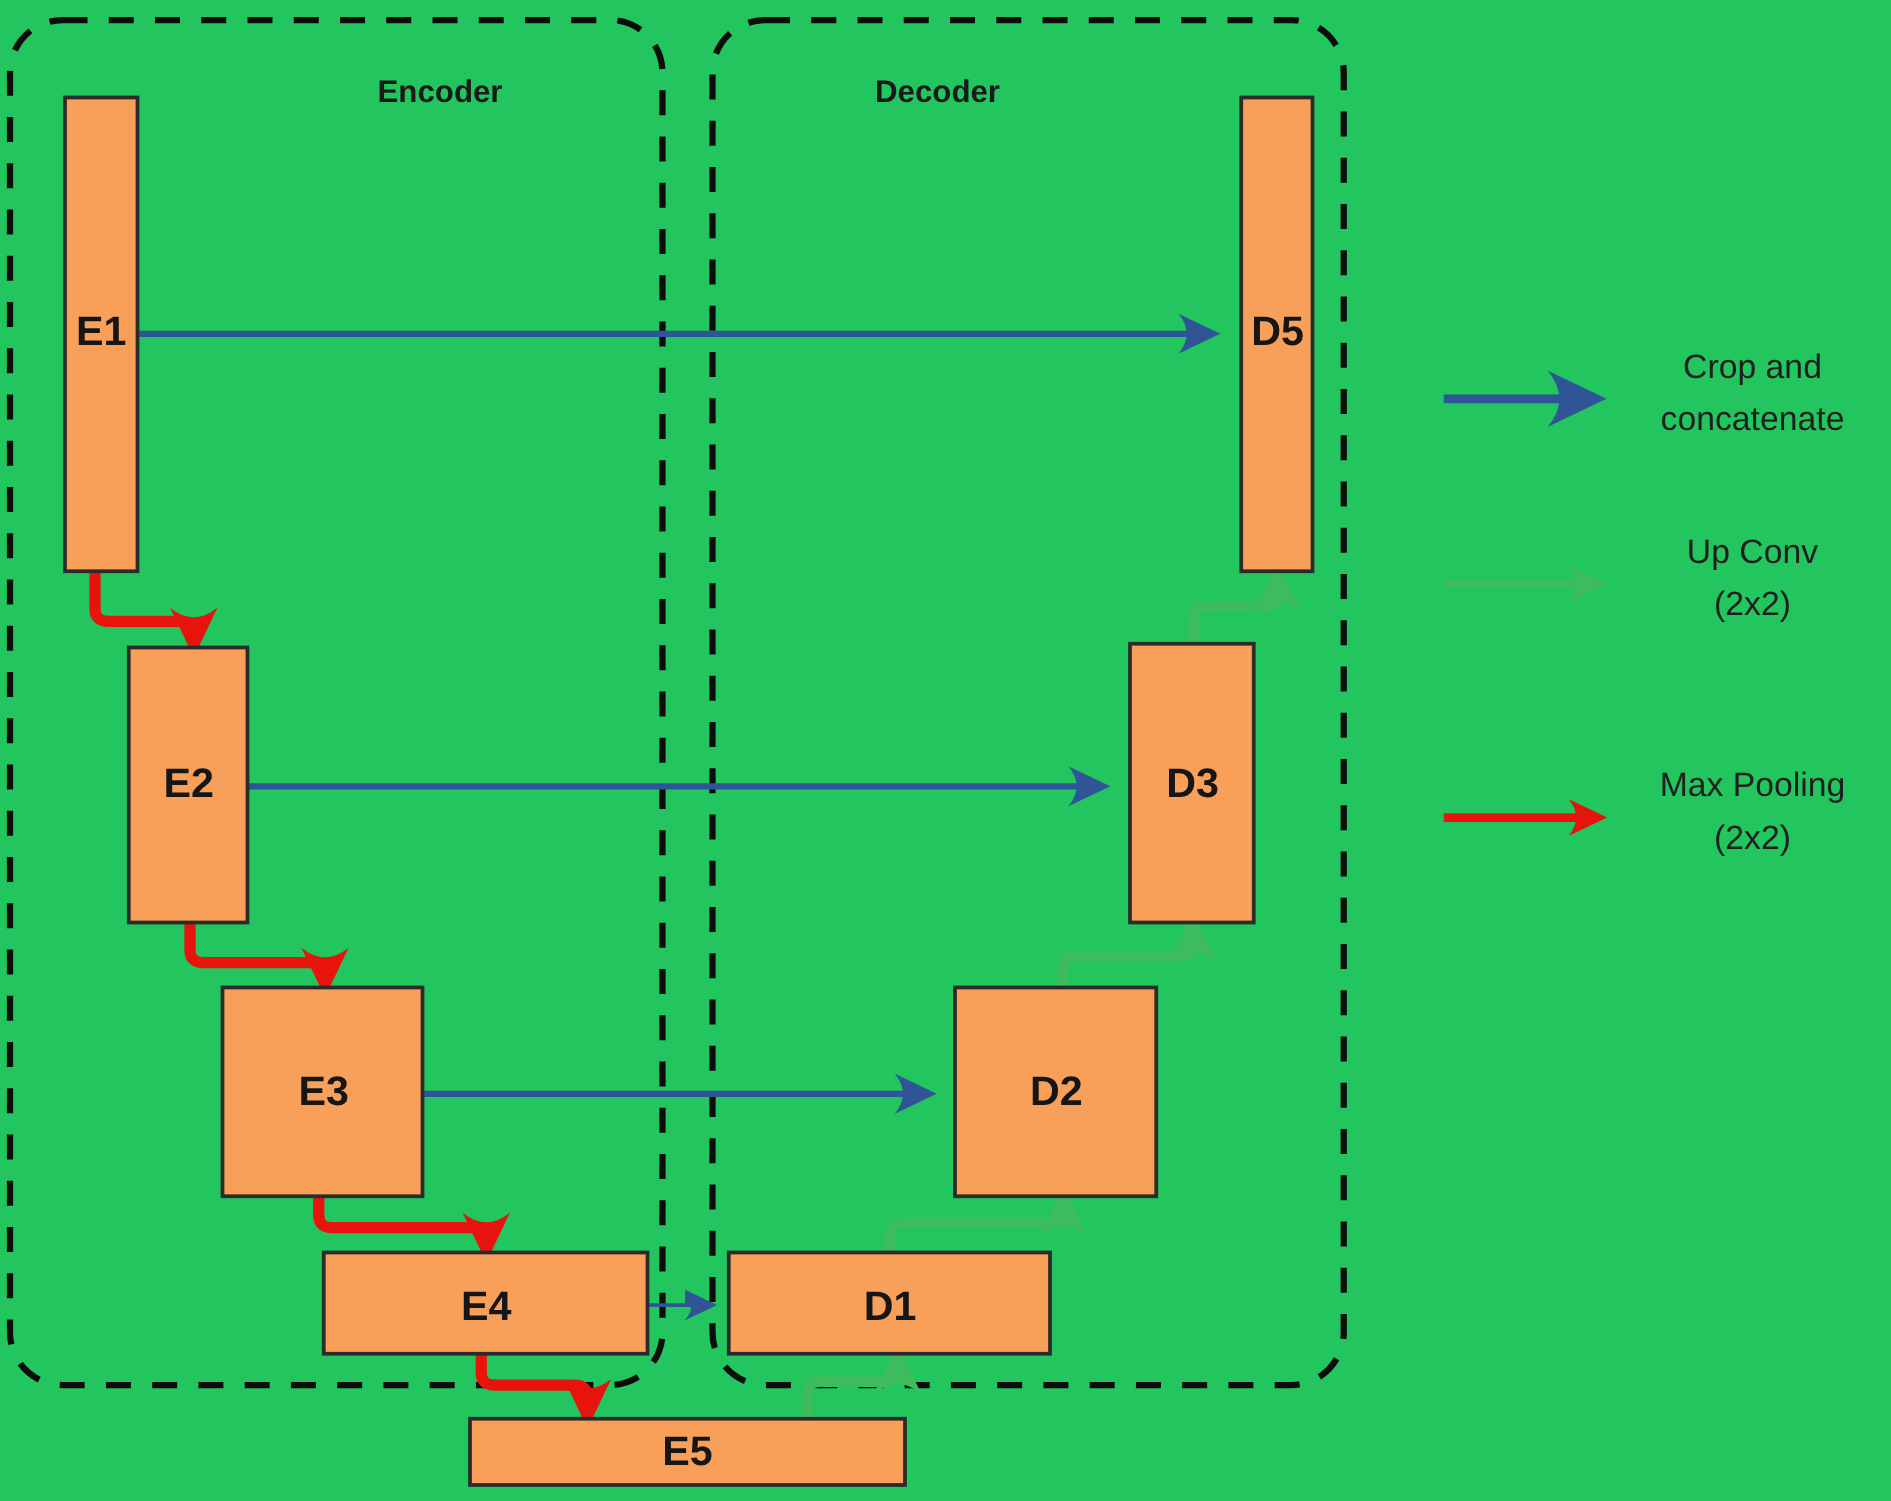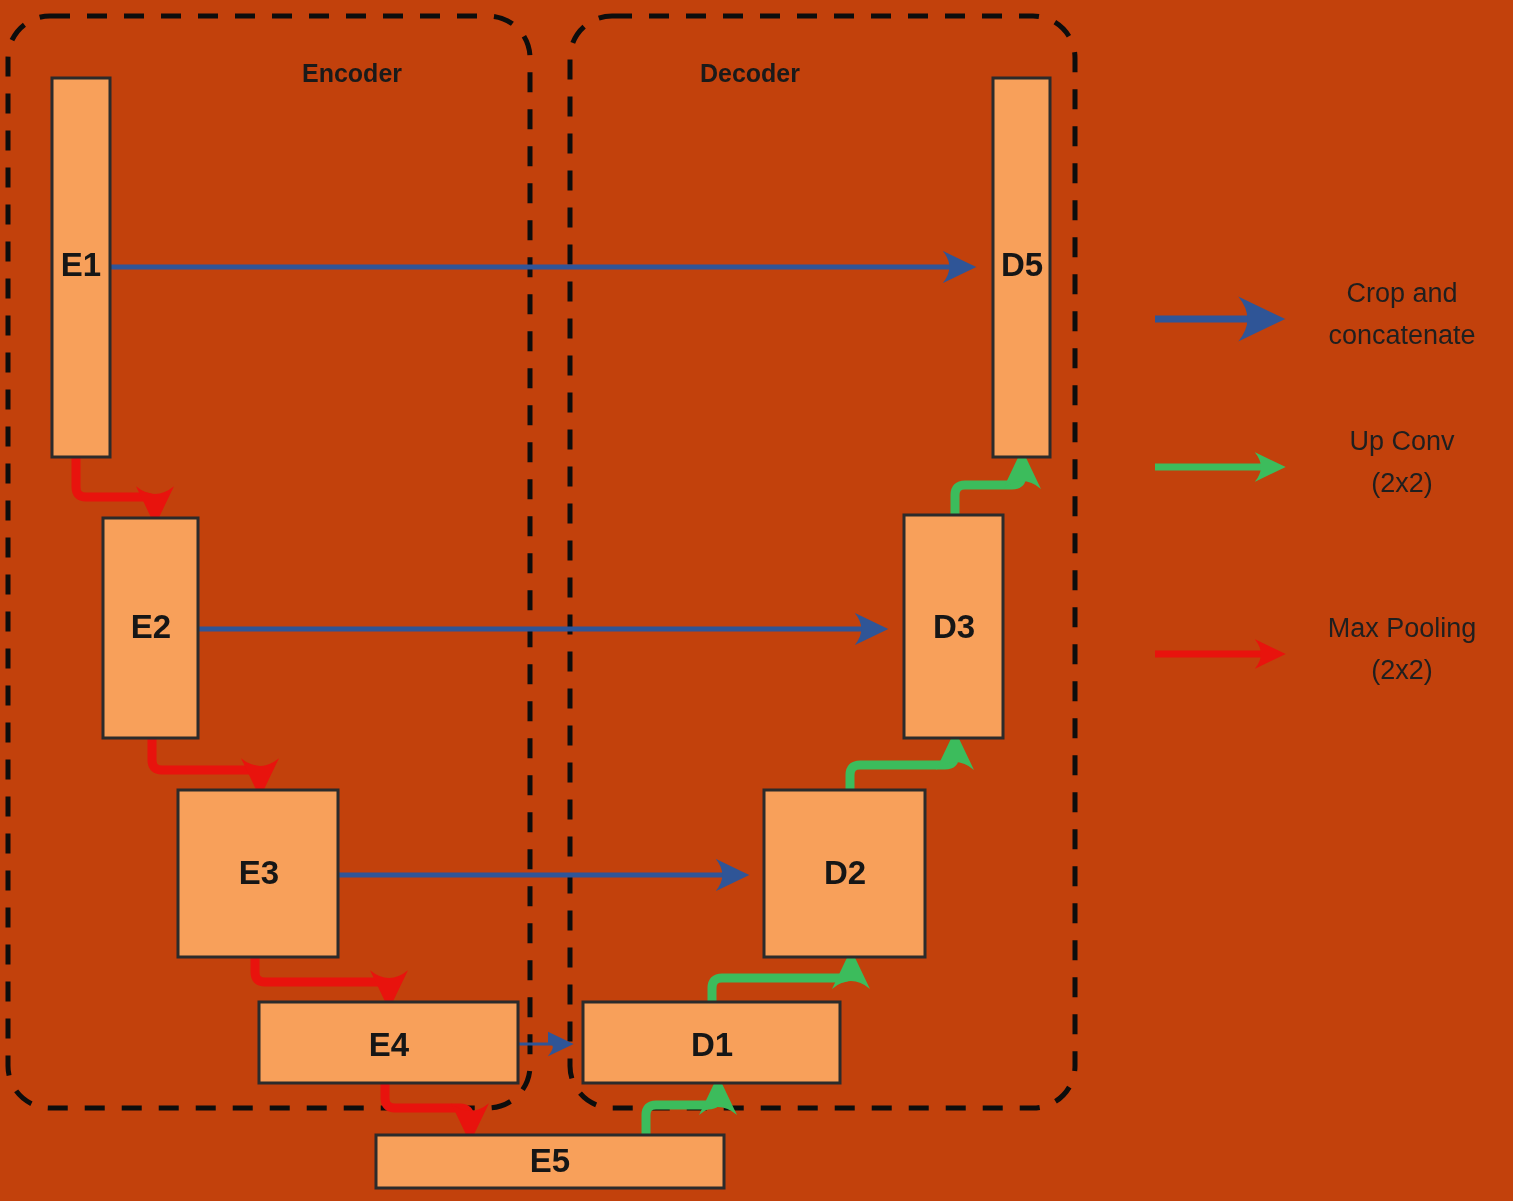--- a/index.html
+++ b/index.html
@@ -7,21 +7,21 @@
     padding: 0;
     background: #ffffff;
   }
   body {
     font-family: "Liberation Sans", sans-serif;
   }
   #canvas {
     position: relative;
     width: 1513px;
     height: 1201px;
-    background: #c2410c;
+    background: #22c55e;
     overflow: hidden;
   }
   #diagram-svg {
     position: absolute;
     left: 0;
     top: 0;
     width: 1513px;
     height: 1201px;
   }
   .group-label {

